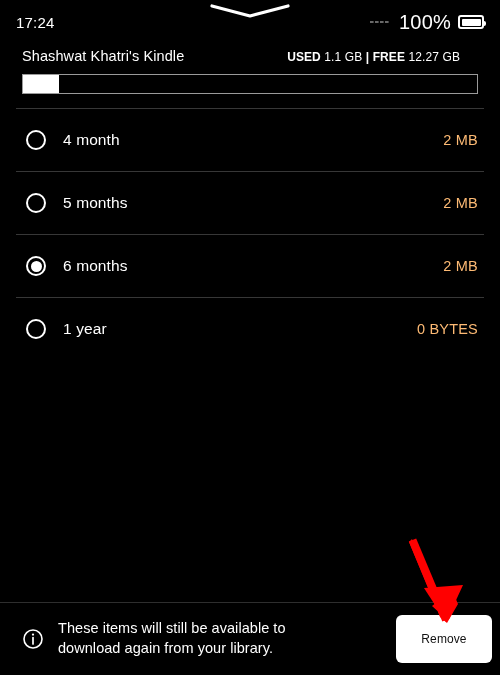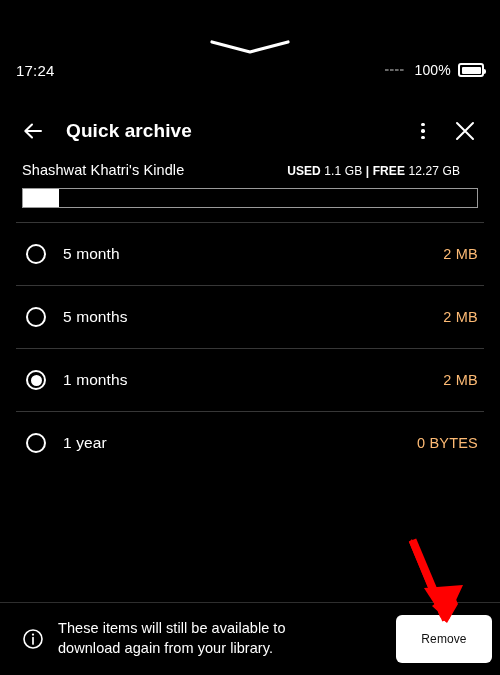--- a/index.html
+++ b/index.html
@@ -23,22 +23,21 @@
     flex-direction: column;
   }
 
   
   .statusbar {
     height: 44px;
     flex: 0 0 44px;
     position: relative;
     display: flex;
     align-items: center;
-    padding: 12px 16px;
-    margin-top: 36px;
+    padding: 0 16px;
   }
   .status-time {
     font-size: 15px;
     color: #ffffff;
     letter-spacing: 0.2px;
   }
   .notch {
     position: absolute;
     left: 0; right: 0;
     top: 4px;
@@ -51,21 +50,21 @@
     margin-left: auto;
     display: flex;
     align-items: center;
     gap: 7px;
   }
   .signal-dashes {
     display: block;
     opacity: .55;
   }
   .status-batt-pct {
-    font-size: 14px;
+    font-size: 20px;
     color: #ffffff;
     letter-spacing: .2px;
   }
   .batt {
     width: 26px;
     height: 14px;
     border: 2px solid #ffffff;
     border-radius: 3px;
     position: relative;
     box-sizing: border-box;
@@ -295,71 +294,50 @@
         <rect x="10" y="3" width="3.6" height="2" fill="#bdbdbd"></rect>
         <rect x="15" y="3" width="3.6" height="2" fill="#bdbdbd"></rect>
       </svg>
       <span class="status-batt-pct">100%</span>
       <span class="batt">
         <span class="batt-fill"></span>
       </span>
     </div>
   </div>
 
-  <div class="appbar">
-    <button class="iconbtn" aria-label="Back">
-      <svg width="24" height="24" viewBox="0 0 24 24">
-        <path d="M20 12 H5 M11 5.5 L4.3 12 L11 18.5" stroke="#ffffff" stroke-width="2" fill="none" stroke-linecap="round" stroke-linejoin="round"></path>
-      </svg>
-    </button>
-    <span class="appbar-title">Quick archive</span>
-    <span class="appbar-spacer"></span>
-    <button class="iconbtn" aria-label="More options">
-      <span class="dots">
-          <i></i>
-          <i></i>
-          <i></i>
-        </span>
-    </button>
-    <button class="iconbtn" aria-label="Close">
-      <svg width="22" height="22" viewBox="0 0 22 22">
-        <path d="M3 3 L19 19 M19 3 L3 19" stroke="#ffffff" stroke-width="2" stroke-linecap="round"></path>
-      </svg>
-    </button>
-  </div>
 
   <div class="device-row">
     <span class="device-name">Shashwat Khatri's Kindle</span>
     <span class="usage"><b>USED</b> <span>1.1 GB</span> <b>|</b> <b>FREE</b> <span>12.27 GB</span></span>
   </div>
 
   <div class="storagebar-wrap">
     <div class="storagebar">
       <div class="storagebar-fill" id="storage-fill" style="width: 8%;"></div>
     </div>
   </div>
 
 
   <div class="options" id="options-list">
       <div class="divider"></div>
       <div class="option">
         <span class="radio"></span>
-        <span class="option-label">5 month</span>
+        <span class="option-label">4 month</span>
         <span class="option-size">2 MB</span>
       </div>
       <div class="divider"></div>
       <div class="option">
         <span class="radio"></span>
         <span class="option-label">5 months</span>
         <span class="option-size">2 MB</span>
       </div>
       <div class="divider"></div>
       <div class="option">
         <span class="radio checked"></span>
-        <span class="option-label">1 months</span>
+        <span class="option-label">6 months</span>
         <span class="option-size">2 MB</span>
       </div>
       <div class="divider"></div>
       <div class="option">
         <span class="radio"></span>
         <span class="option-label">1 year</span>
         <span class="option-size">0 BYTES</span>
       </div>
     </div>
 

